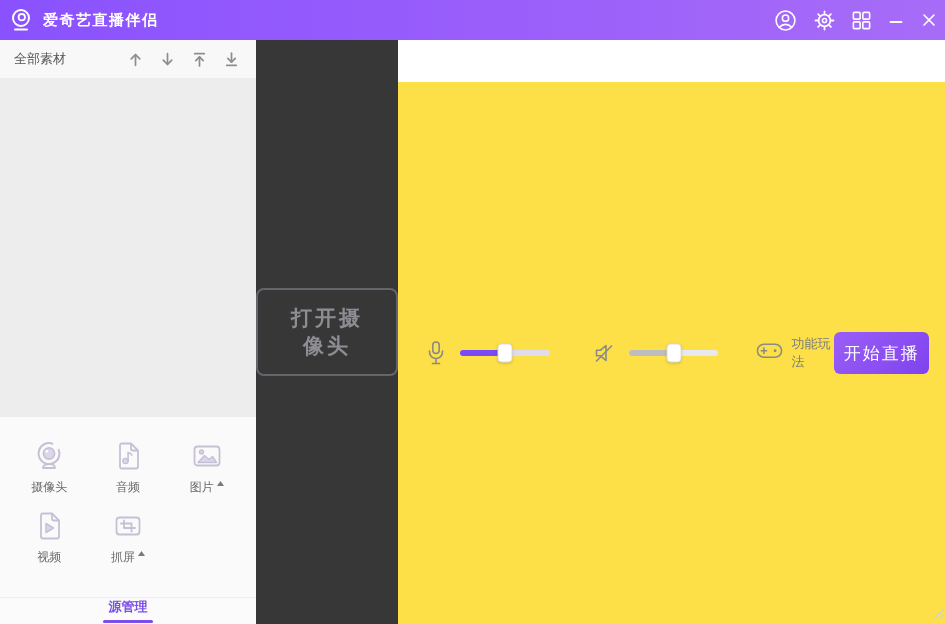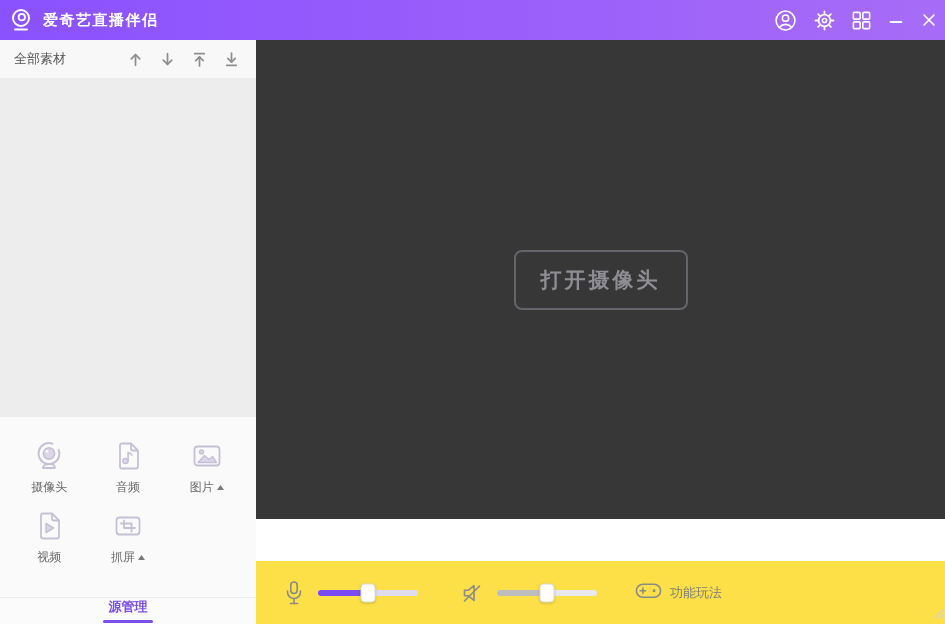--- a/index.html
+++ b/index.html
@@ -28,30 +28,30 @@
   .sidebar { flex: 0 0 256px; width: 256px; display: flex; flex-direction: column; background: #fafafa; }
   .materials-header { flex: 0 0 38px; background: #f8f8f8; display: flex; align-items: center; padding: 0 16px 0 14px; }
   .materials-title { font-size: 13px; color: #555; }
   .materials-arrows { margin-left: auto; display: flex; gap: 15px; align-items: center; }
   .arrow-btn { display: flex; cursor: pointer; }
   .materials-list { flex: 1; background: #ededed; }
 
   .source-panel { flex: 0 0 207px; display: flex; flex-direction: column; padding-top: 22px; background: #fafafa; }
   .source-grid { display: grid; grid-template-columns: repeat(3, 1fr); row-gap: 16px; padding: 0 10px; }
   .source-item { display: flex; flex-direction: column; align-items: center; gap: 4px; cursor: pointer; }
-  .source-label { font-size: 12px; color: #6b6b6b; display: flex; align-items: center; gap: 3px; line-height: 1; }
+  .source-label { font-size: 12px; color: #6b6b6b; display: flex; align-items: flex-start; gap: 3px; line-height: 1; }
 
   .tabs { margin-top: auto; display: flex; border-top: 1px solid #ededed; height: 27px; background: #fbfbfb; }
   .tab { flex: 1; display: flex; justify-content: center; align-items: flex-start; font-size: 13px; color: #999; position: relative; cursor: pointer; }
   .tab.active { color: #7b4fe8; font-weight: bold; }
   .tab .underline { display: none; }
   .tab.active .underline { display: block; position: absolute; bottom: 1px; left: 50%; transform: translateX(-50%); width: 50px; height: 3px; border-radius: 2px; background: #7b4fe8; }
 
   
-  .main { flex: 1; display: flex; flex-direction: column; min-width: 0; }
+  .main { flex: 1; display: flex; flex-direction: row; min-width: 0; }
   .stage { flex: 1; background: #373737; display: flex; align-items: center; justify-content: center; }
   .open-camera-btn {
     background: transparent; border: 2px solid #66646a; border-radius: 8px;
     color: #8f8d94; font-size: 21px; font-weight: bold; letter-spacing: 3px;
     padding: 14px 25px; cursor: pointer; font-family: inherit;
   }
 
   
   .control-bar { flex: 0 0 63px; background: #fde047; display: flex; align-items: center; padding: 0 16px 0 28px; position: relative; margin-top: 42px; }
   .slider { position: relative; width: 100px; height: 20px; margin-left: 14px; cursor: pointer; }
@@ -295,20 +295,21 @@
             <svg width="27" height="20" viewBox="0 0 28 20" fill="none" stroke="#8a8a8a" stroke-width="1.6" stroke-linecap="round">
               <rect x="1.5" y="3" width="25" height="13.5" rx="6.7"></rect>
               <line x1="8.2" y1="7" x2="8.2" y2="12.5"></line>
               <line x1="5.4" y1="9.75" x2="11" y2="9.75"></line>
               <circle cx="19.8" cy="9.75" r="1.5" fill="#8a8a8a" stroke="none"></circle>
             </svg>
           </span>
           <span class="feature-label">功能玩法</span>
         </div>
 
+        <button class="start-btn">开始直播</button>
 
         <span class="resize-grip">
           <svg width="13" height="13" viewBox="0 0 13 13" stroke="#d2d2d2" stroke-width="1.4" stroke-linecap="round">
             <line x1="12" y1="4" x2="4" y2="12"></line>
             <line x1="12" y1="9" x2="9" y2="12"></line>
           </svg>
         </span>
       </div>
     </main>
   </div>

